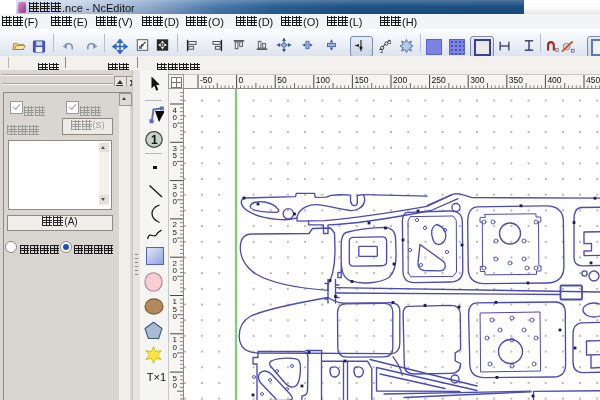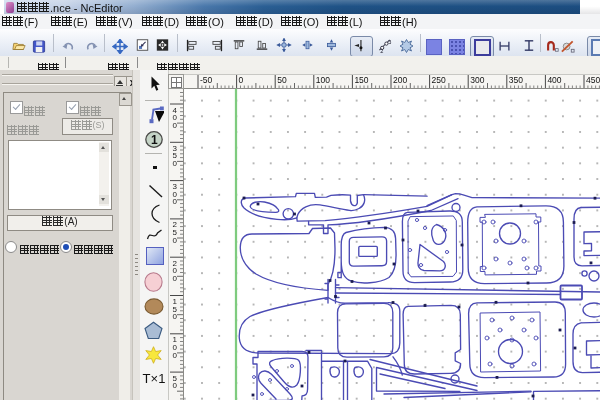--- a/index.html
+++ b/index.html
@@ -1,19 +1,19 @@
 <!DOCTYPE html>
 <html><head><meta charset="utf-8"><style>
 html,body{margin:0;padding:0}
 body{width:600px;height:400px;position:relative;overflow:hidden;
  font-family:"Liberation Sans",sans-serif;background:#fff}
 .ab{position:absolute}
 .hz{display:inline-block;vertical-align:middle;margin-top:-2px}
 </style></head><body>
-<div class="ab" style="left:4px;top:0;width:576px;height:14px;
+<div class="ab" style="left:16px;top:0;width:508px;height:14px;
 background:linear-gradient(to right,#cfdcef 0px,#c6d3e8 60px,#93aed0 130px,#4a78ab 200px,#2b5f94 260px,#1f5286 340px,#1c4d80 600px)">
 <div class="ab" style="left:0;top:0;width:600px;height:14px;background:linear-gradient(rgba(255,255,255,0.22),rgba(255,255,255,0) 45%,rgba(0,0,20,0.10))"></div>
     <div class="ab" style="left:2px;top:2px;width:8px;height:11px;background:linear-gradient(135deg,#e090c8,#8a3a90);border-radius:2px"></div>
 <div class="ab" style="left:13px;top:1px;font-size:11px;color:#111;white-space:nowrap"><span class="hz" style="width:10px;height:10px;background:repeating-linear-gradient(0deg,#1a1a1a 0 1px,transparent 1px 2.7px),repeating-linear-gradient(90deg,#1a1a1a 0 1px,transparent 1px 3.6px);margin-right:1px"></span><span class="hz" style="width:10px;height:10px;background:repeating-linear-gradient(0deg,#1a1a1a 0 1px,transparent 1px 2.7px),repeating-linear-gradient(90deg,#1a1a1a 0 1px,transparent 1px 3.6px);margin-right:1px"></span><span class="hz" style="width:10px;height:10px;background:repeating-linear-gradient(0deg,#1a1a1a 0 1px,transparent 1px 2.7px),repeating-linear-gradient(90deg,#1a1a1a 0 1px,transparent 1px 3.6px);margin-right:1px"></span><span style="vertical-align:middle">.nce - NcEditor</span></div>
   </div>
 <div class="ab" style="left:0;top:14px;width:600px;height:15px;background:#f3f4f6;border-bottom:1px solid #e2e2e2">
     <div class="ab" style="left:2px;top:1px;font-size:11px;color:#111;white-space:nowrap"><span class="hz" style="width:10px;height:10px;background:repeating-linear-gradient(0deg,#1a1a1a 0 1px,transparent 1px 2.7px),repeating-linear-gradient(90deg,#1a1a1a 0 1px,transparent 1px 3.6px);margin-right:1px"></span><span class="hz" style="width:10px;height:10px;background:repeating-linear-gradient(0deg,#1a1a1a 0 1px,transparent 1px 2.7px),repeating-linear-gradient(90deg,#1a1a1a 0 1px,transparent 1px 3.6px);margin-right:1px"></span><span style="vertical-align:middle">(F)</span></div>
     <div class="ab" style="left:51px;top:1px;font-size:11px;color:#111;white-space:nowrap"><span class="hz" style="width:10px;height:10px;background:repeating-linear-gradient(0deg,#1a1a1a 0 1px,transparent 1px 2.7px),repeating-linear-gradient(90deg,#1a1a1a 0 1px,transparent 1px 3.6px);margin-right:1px"></span><span class="hz" style="width:10px;height:10px;background:repeating-linear-gradient(0deg,#1a1a1a 0 1px,transparent 1px 2.7px),repeating-linear-gradient(90deg,#1a1a1a 0 1px,transparent 1px 3.6px);margin-right:1px"></span><span style="vertical-align:middle">(E)</span></div>
     <div class="ab" style="left:96px;top:1px;font-size:11px;color:#111;white-space:nowrap"><span class="hz" style="width:10px;height:10px;background:repeating-linear-gradient(0deg,#1a1a1a 0 1px,transparent 1px 2.7px),repeating-linear-gradient(90deg,#1a1a1a 0 1px,transparent 1px 3.6px);margin-right:1px"></span><span class="hz" style="width:10px;height:10px;background:repeating-linear-gradient(0deg,#1a1a1a 0 1px,transparent 1px 2.7px),repeating-linear-gradient(90deg,#1a1a1a 0 1px,transparent 1px 3.6px);margin-right:1px"></span><span style="vertical-align:middle">(V)</span></div>
     <div class="ab" style="left:142px;top:1px;font-size:11px;color:#111;white-space:nowrap"><span class="hz" style="width:10px;height:10px;background:repeating-linear-gradient(0deg,#1a1a1a 0 1px,transparent 1px 2.7px),repeating-linear-gradient(90deg,#1a1a1a 0 1px,transparent 1px 3.6px);margin-right:1px"></span><span class="hz" style="width:10px;height:10px;background:repeating-linear-gradient(0deg,#1a1a1a 0 1px,transparent 1px 2.7px),repeating-linear-gradient(90deg,#1a1a1a 0 1px,transparent 1px 3.6px);margin-right:1px"></span><span style="vertical-align:middle">(D)</span></div>
@@ -254,21 +254,21 @@
     </svg>
     <svg class="ab" style="left:4px;top:228px" width="20" height="17" viewBox="0 0 20 17">
       <ellipse cx="10" cy="8.5" rx="9" ry="7.6" fill="#b2895a" stroke="#7a5a30" stroke-width="1.1"></ellipse>
     </svg>
     <svg class="ab" style="left:4px;top:251px" width="19" height="19" viewBox="0 0 19 19">
       <path d="M9.5,1.2 L18,7.5 L14.7,17.5 L4.3,17.5 L1,7.5 Z" fill="#a9bcd4" stroke="#3a5a80" stroke-width="1.1"></path>
     </svg>
     <svg class="ab" style="left:5px;top:276px" width="17" height="18" viewBox="0 0 17 18">
       <path d="M8.5,0.7 L10.6,5.5 L16.2,4.6 L12.6,9 L16.2,13.4 L10.6,12.5 L8.5,17.3 L6.4,12.5 L0.8,13.4 L4.4,9 L0.8,4.6 L6.4,5.5 Z" fill="#f7e73c" stroke="#cfae1a" stroke-width="0.8"></path>
     </svg>
-    <div class="ab" style="left:2px;top:301px;width:24px;font-size:13px;color:#111;text-align:center">T×1</div>
+    <div class="ab" style="left:2px;top:301px;width:24px;font-size:11px;color:#111;text-align:right">T×1</div>
   </div>
 <div class="ab" style="left:168px;top:74px;width:16px;height:15px;background:#f6f5f2;border:1px solid #9a9a96;box-sizing:border-box">
 <div class="ab" style="left:2px;top:2px;width:9px;height:9px;border:1px solid #777;background:linear-gradient(#777,#777) 4px 0/1px 9px no-repeat,linear-gradient(#777,#777) 0 4px/9px 1px no-repeat,#fff"></div>
   </div>
 <svg class="ab" style="left:184px;top:74px" width="416" height="15" viewBox="0 0 416 15">
     <rect width="416" height="15" fill="#f6f5f2"></rect>
     <line x1="0" y1="14.5" x2="416" y2="14.5" stroke="#8a8a86"></line>
     <line x1="0" y1="0.5" x2="416" y2="0.5" stroke="#c8c8c4"></line>
     <line x1="14.0" y1="1" x2="14.0" y2="14" stroke="#333" stroke-width="0.9"></line>
     <text x="16.0" y="8.5" font-size="8.5" fill="#111" font-family="Liberation Sans">-50</text>

